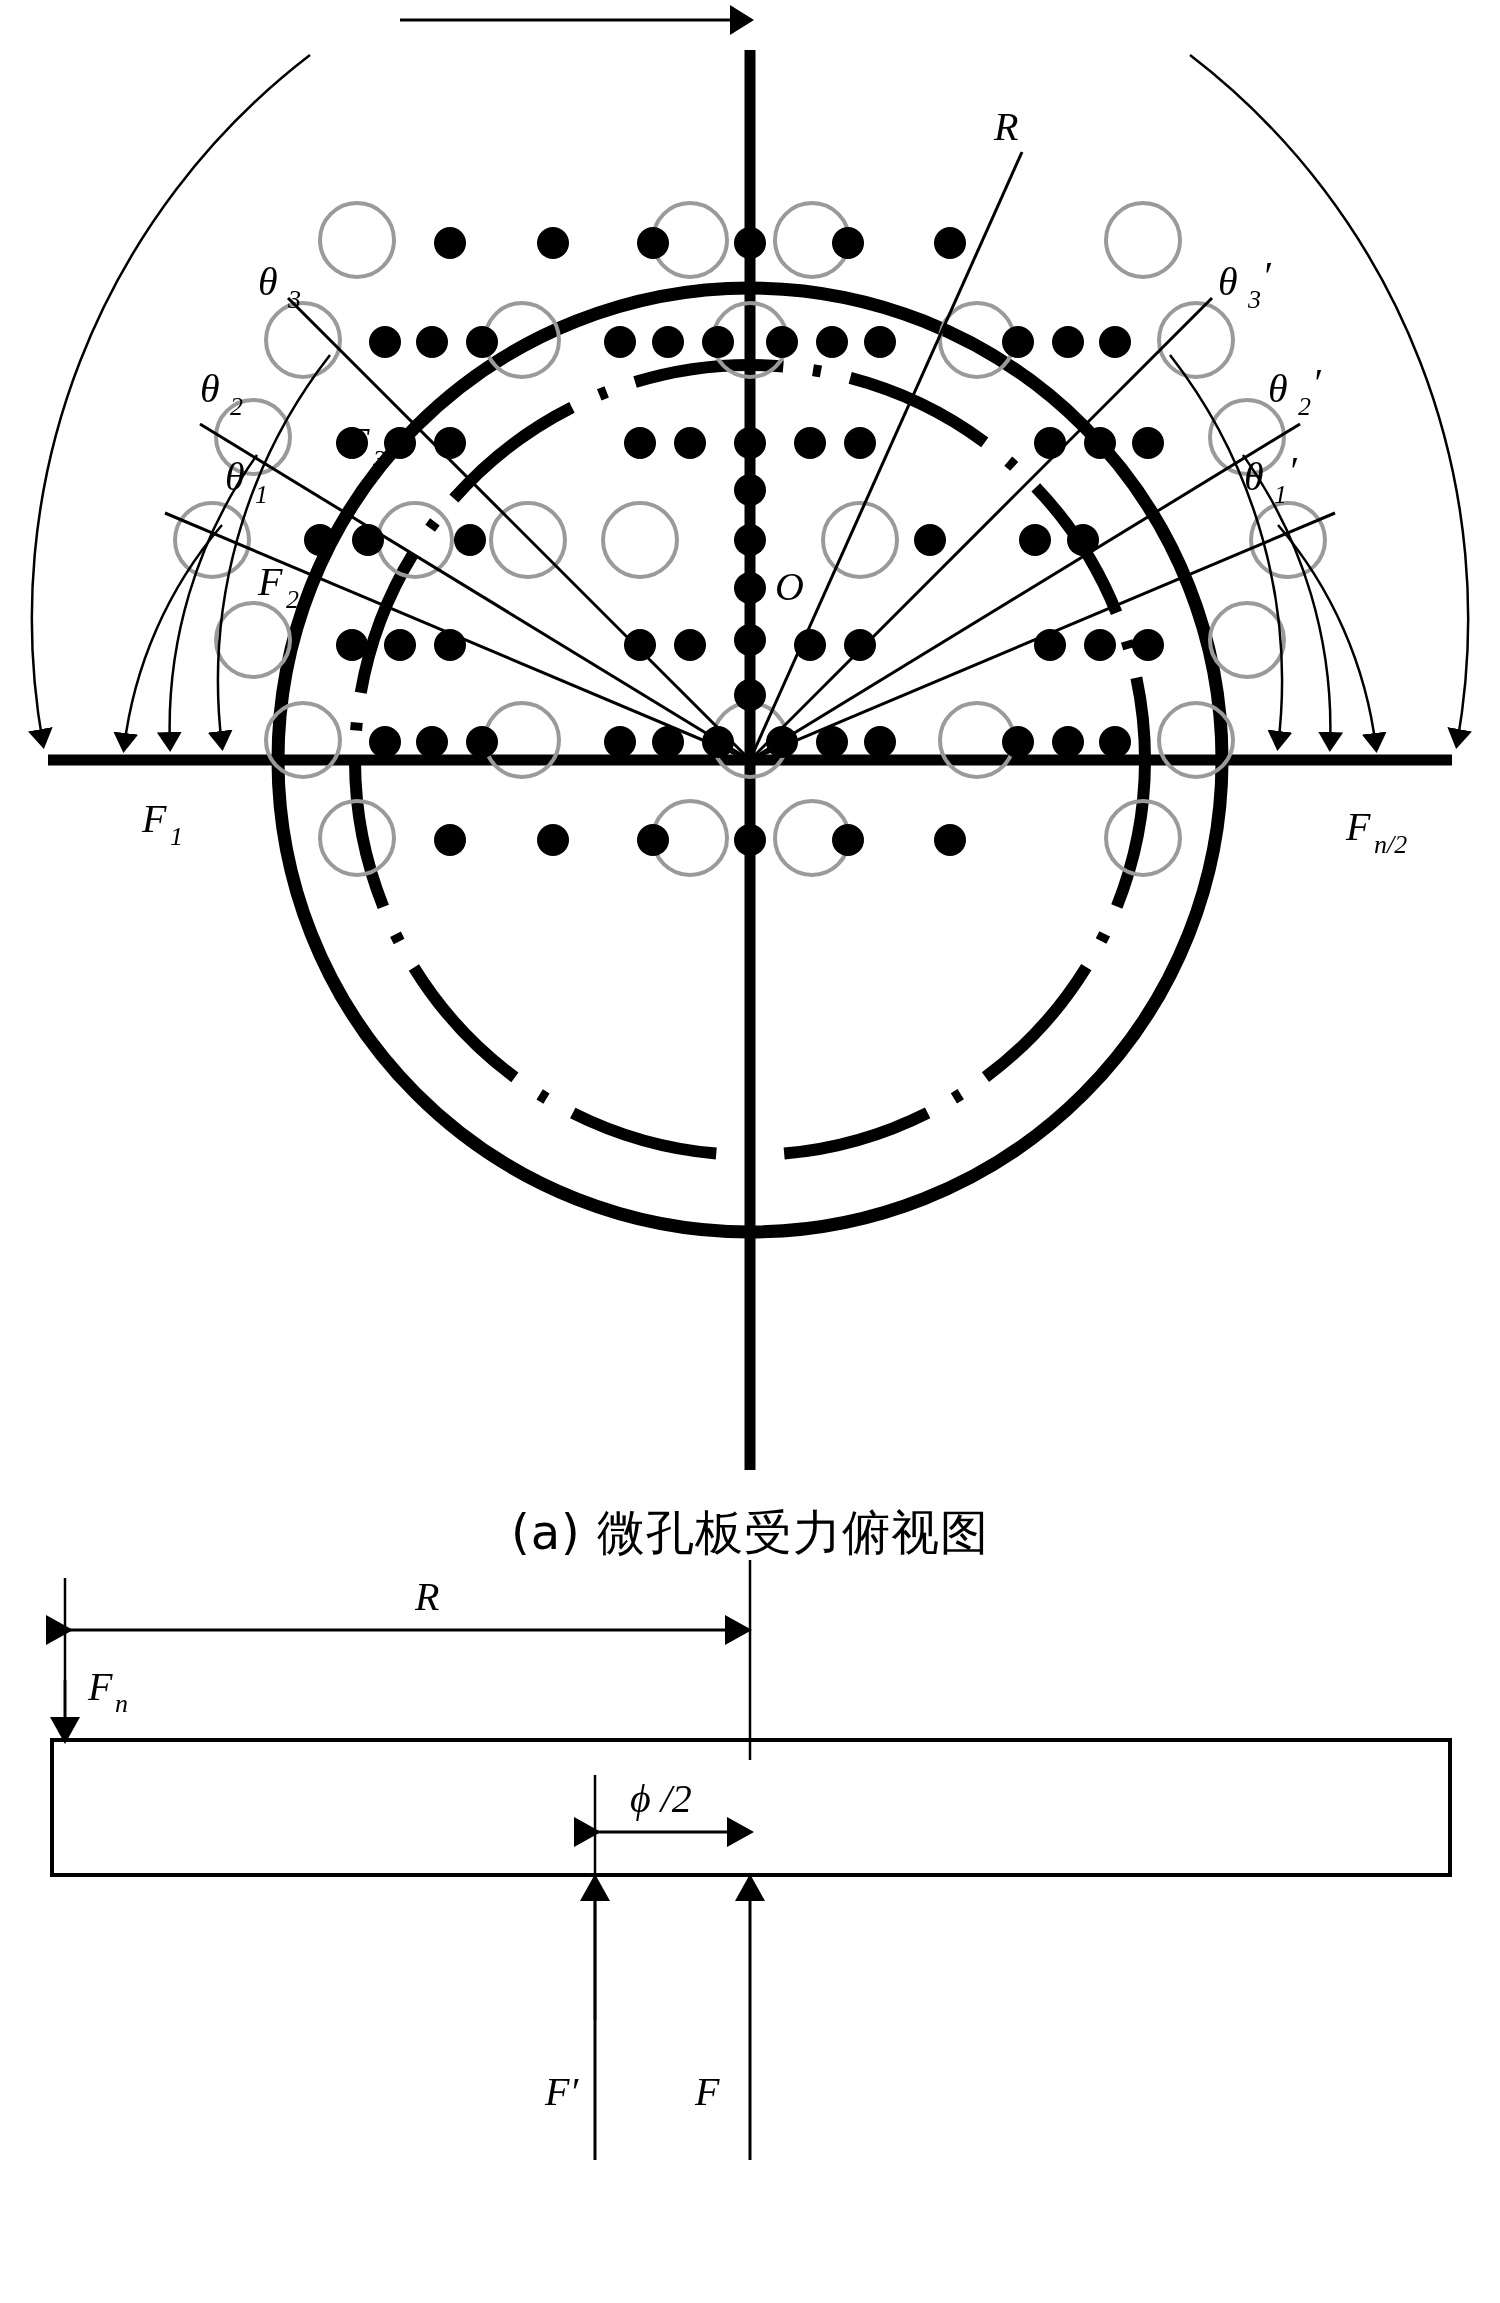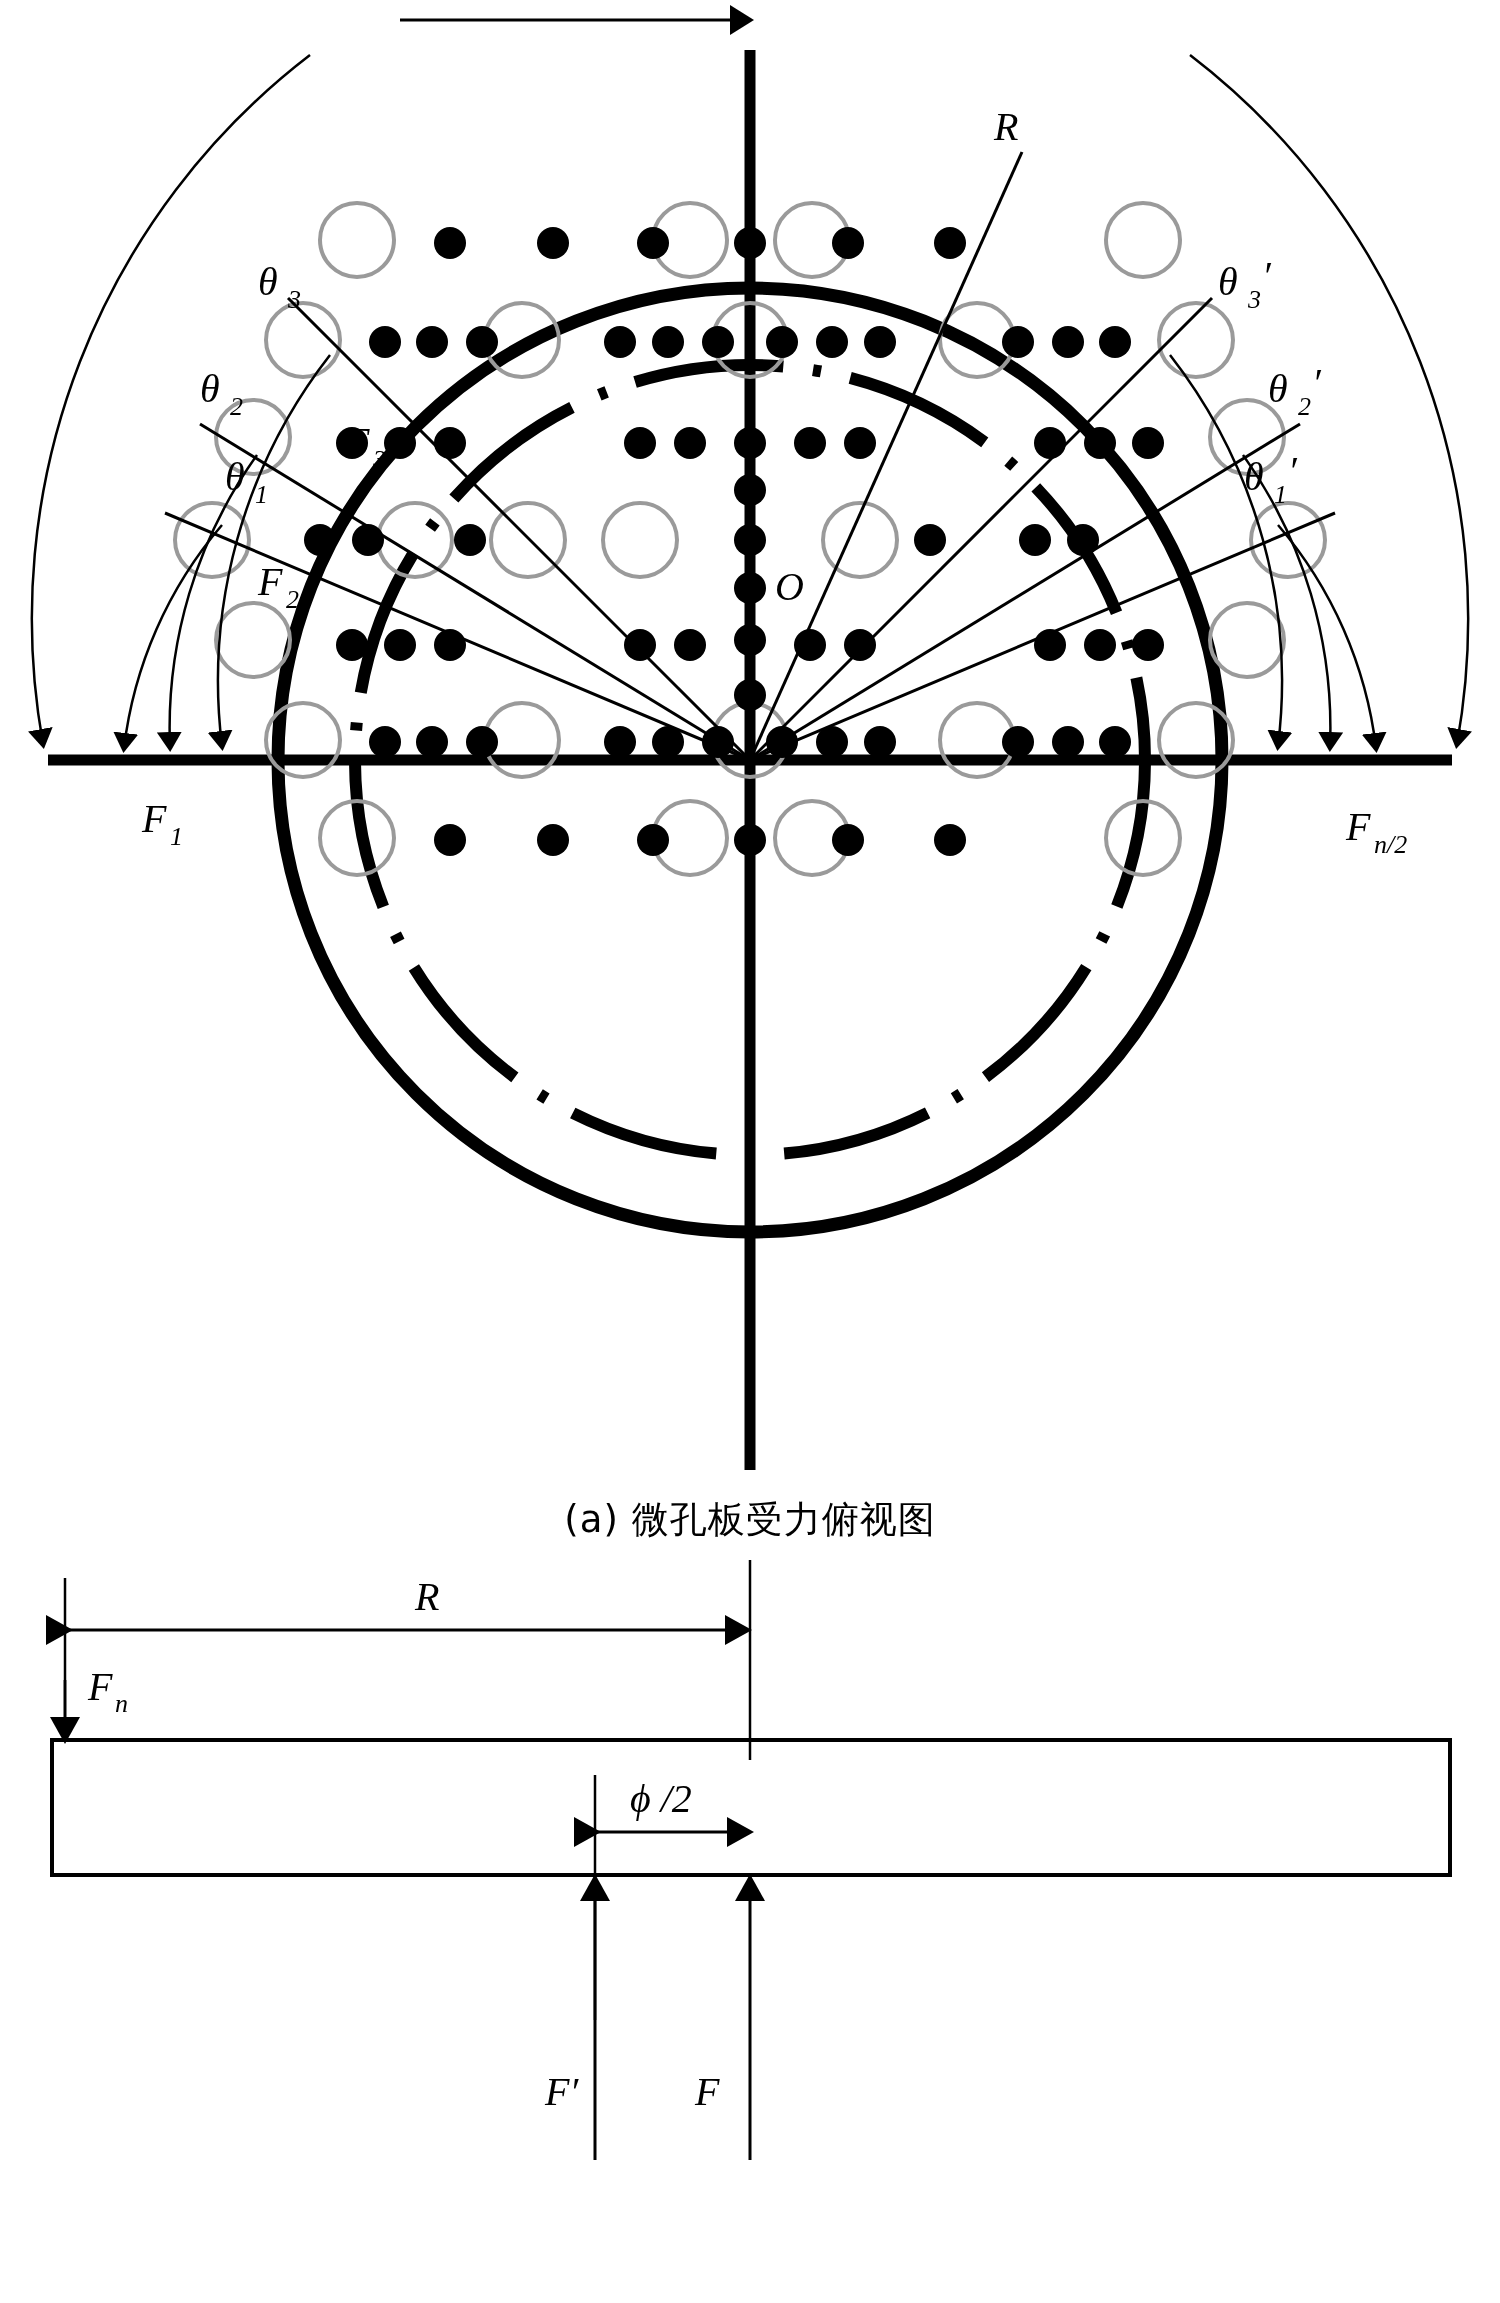--- a/index.html
+++ b/index.html
@@ -31,23 +31,24 @@
     position: absolute;
     left: 0;
     top: 1560px;
     width: 1500px;
     height: 743px;
   }
   .caption {
     position: absolute;
     width: 100%;
     text-align: center;
-    font-size: 37px;
+    font-size: 48px;
     font-family: "DejaVu Sans", sans-serif;
     letter-spacing: 1px;
+    margin-top: 6px;
   }
   .caption-a { top: 1495px; }
   svg { display: block; }
   .lbl {
     font-family: "Liberation Serif", serif;
     font-style: italic;
     font-size: 40px;
     fill: #000;
   }
   .lbl-sub {

